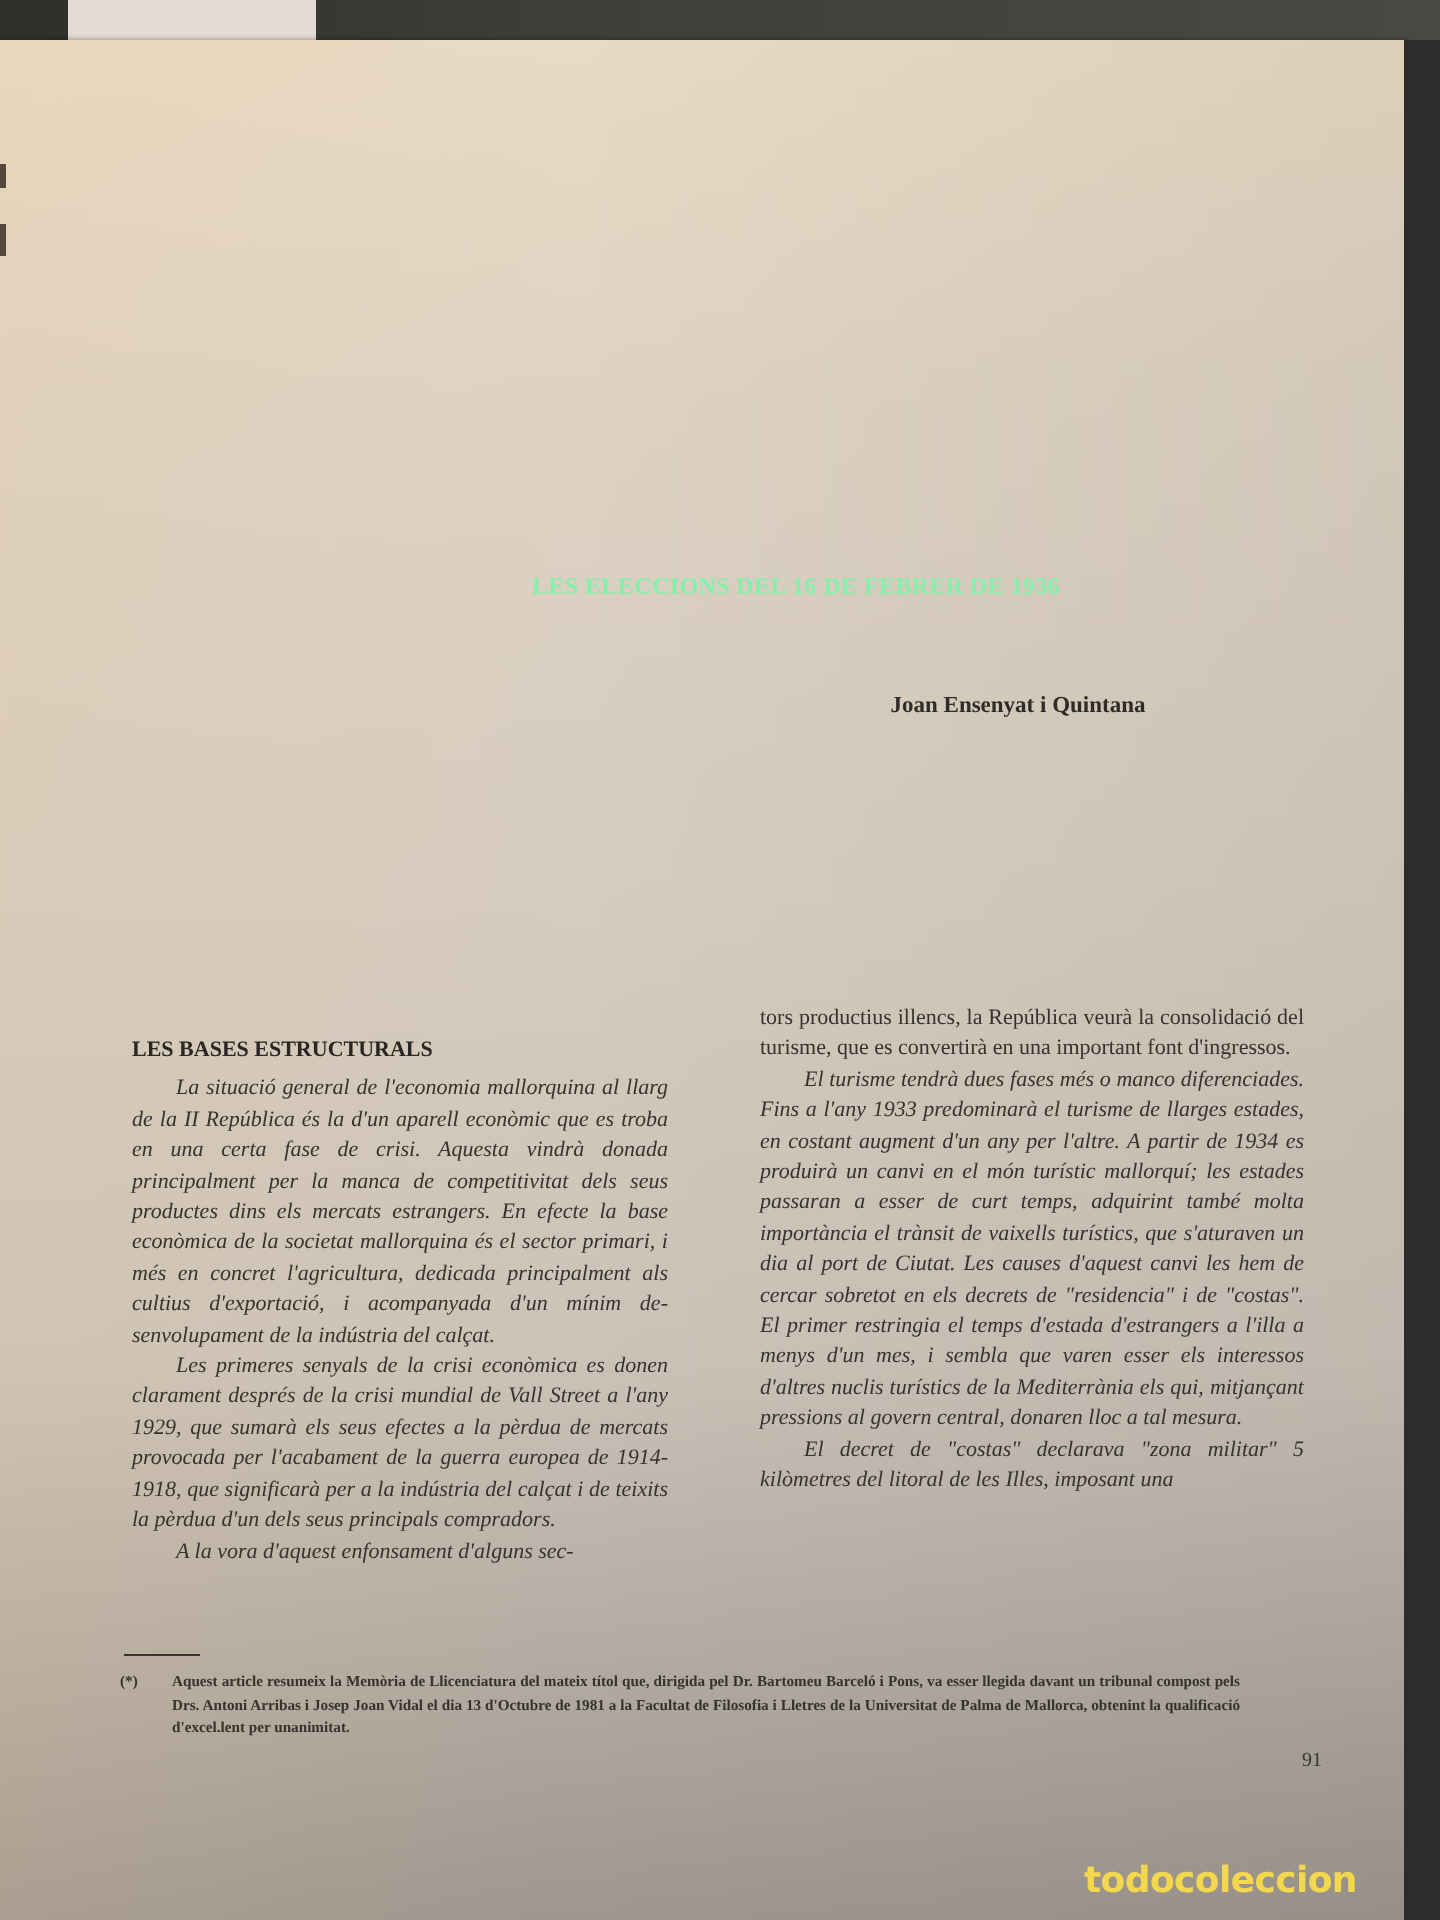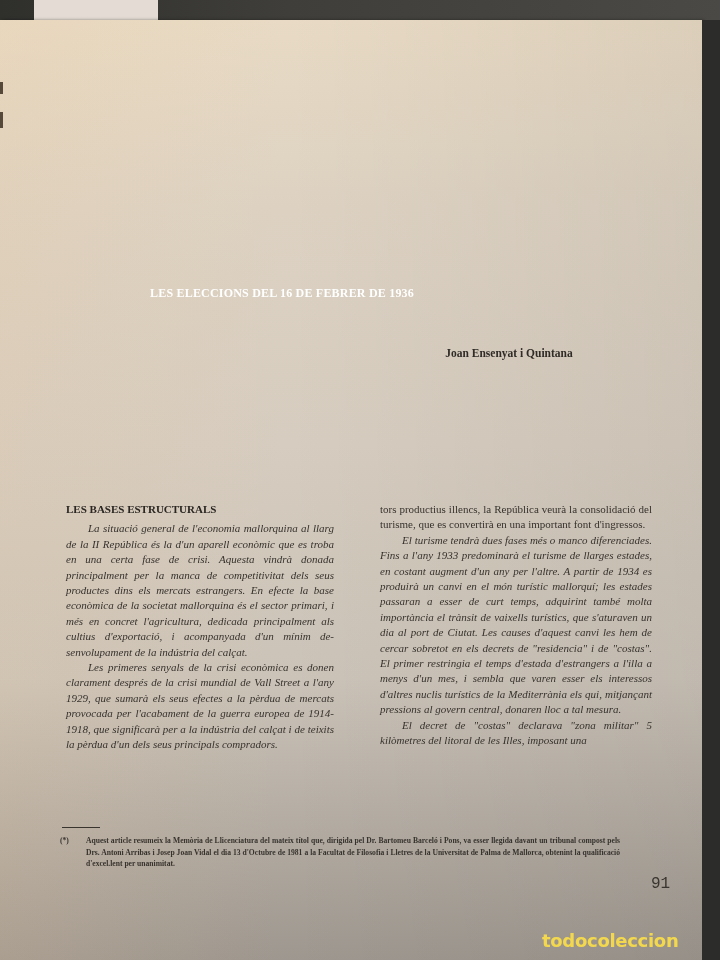--- a/index.html
+++ b/index.html
@@ -28,50 +28,50 @@
   }
   .right-edge {
     position: absolute; left: 702px; top: 20px; width: 18px; height: 940px;
     background: #2c2c2a;
   }
   .margin-mark {
     position: absolute; left: 0; width: 3px; background: #3a332a;
   }
   .title {
     position: absolute; left: 150px; width: 380px; top: 286px;
-    text-align: left; color: #ffffff;
+    text-align: right; color: #86efac;
     font-size: 12px; font-weight: bold; line-height: 15px; letter-spacing: 0.2px;
   }
   .author {
     position: absolute; left: 400px; width: 218px; top: 347px;
     text-align: center; color: #2f2b27; font-size: 11.5px; font-weight: bold;
   }
   .col {
     position: absolute; top: 502px; width: 268px;
     color: #36322d; font-size: 11px; line-height: 15.4px;
     text-align: justify; hyphens: manual;
   }
   .col.left { left: 66px; }
   .col.right { left: 346px; width: 272px; margin-left: 34px; }
   .col p { margin: 0; }
   .col p.indent { text-indent: 22px; font-style: italic; }
   .section-head {
-    font-weight: bold; font-size: 11px; margin: 0 0 4px 0; color: #2a2622; font-family: Liberation Serif, serif;
+    font-weight: bold; font-size: 11px; margin: 16px 0 4px 0; color: #2a2622; font-family: Liberation Serif, serif;
   }
   .fn-rule {
     position: absolute; left: 62px; top: 827px; width: 38px; height: 1px; background: #3a342e;
   }
   .footnote {
     position: absolute; left: 60px; top: 835px; width: 560px;
     color: #36322d; font-size: 7.6px; line-height: 11.6px; font-weight: bold;
   }
   .footnote .mark { position: absolute; left: 0; top: 0; }
   .footnote .text { margin-left: 26px; text-align: justify; }
   .page-num {
-    position: absolute; left: 651px; top: 875px; color: #3a352f; font-size: 16px; font-family: Liberation Mono, monospace;
+    position: absolute; left: 651px; top: 875px; color: #3a352f; font-size: 10px;
   }
   .watermark {
     position: absolute; left: 542px; top: 930px; color: #fde047;
     font-family: "DejaVu Sans", sans-serif; font-weight: bold; font-size: 18px;
     letter-spacing: -0.3px; opacity: 0.9;
   }
 </style>
 </head>
 <body>
 
@@ -87,20 +87,21 @@
 <div class="title">
   <div>LES ELECCIONS DEL 16 DE FEBRER DE 1936</div>
 </div>
 
 <div class="author">Joan Ensenyat i Quintana</div>
 
 <div class="col left">
   <div class="section-head">LES BASES ESTRUCTURALS</div>
   <p class="indent">La situació general de l'economia mallorquina al llarg de la II República és la d'un aparell econò­mic que es troba en una certa fase de crisi. Aques­ta vindrà donada principalment per la manca de competitivitat dels seus productes dins els mercats estrangers. En efecte la base econòmica de la socie­tat mallorquina és el sector primari, i més en con­cret l'agricultura, dedicada principalment als cul­tius d'exportació, i acompanyada d'un mínim de­senvolupament de la indústria del calçat.</p>
   <p class="indent">Les primeres senyals de la crisi econòmica es donen clarament després de la crisi mundial de Vall Street a l'any 1929, que sumarà els seus efectes a la pèrdua de mercats provocada per l'acabament de la guerra europea de 1914-1918, que significarà per a la indústria del calçat i de teixits la pèrdua d'un dels seus principals compradors.</p>
+  <p class="indent">A la vora d'aquest enfonsament d'alguns sec-</p>
 </div>
 
 <div class="col right">
   <p>tors productius illencs, la República veurà la conso­lidació del turisme, que es convertirà en una impor­tant font d'ingressos.</p>
   <p class="indent">El turisme tendrà dues fases més o manco dife­renciades. Fins a l'any 1933 predominarà el turisme de llarges estades, en costant augment d'un any per l'altre. A partir de 1934 es produirà un canvi en el món turístic mallorquí; les estades passaran a esser de curt temps, adquirint també molta impor­tància el trànsit de vaixells turístics, que s'aturaven un dia al port de Ciutat. Les causes d'aquest canvi les hem de cercar sobretot en els decrets de "resi­dencia" i de "costas". El primer restringia el temps d'estada d'estrangers a l'illa a menys d'un mes, i sembla que varen esser els interessos d'altres nuclis turístics de la Mediterrània els qui, mitjançant pres­sions al govern central, donaren lloc a tal mesura.</p>
   <p class="indent">El decret de "costas" declarava "zona militar" 5 kilòmetres del litoral de les Illes, imposant una</p>
 </div>
 
 <div class="fn-rule"></div>
 <div class="footnote">

